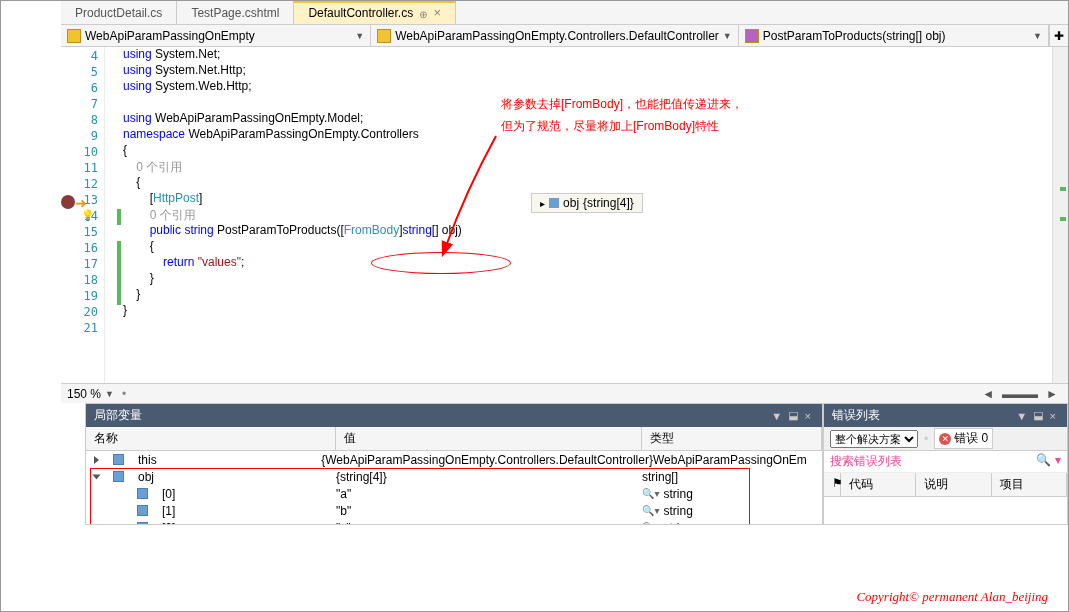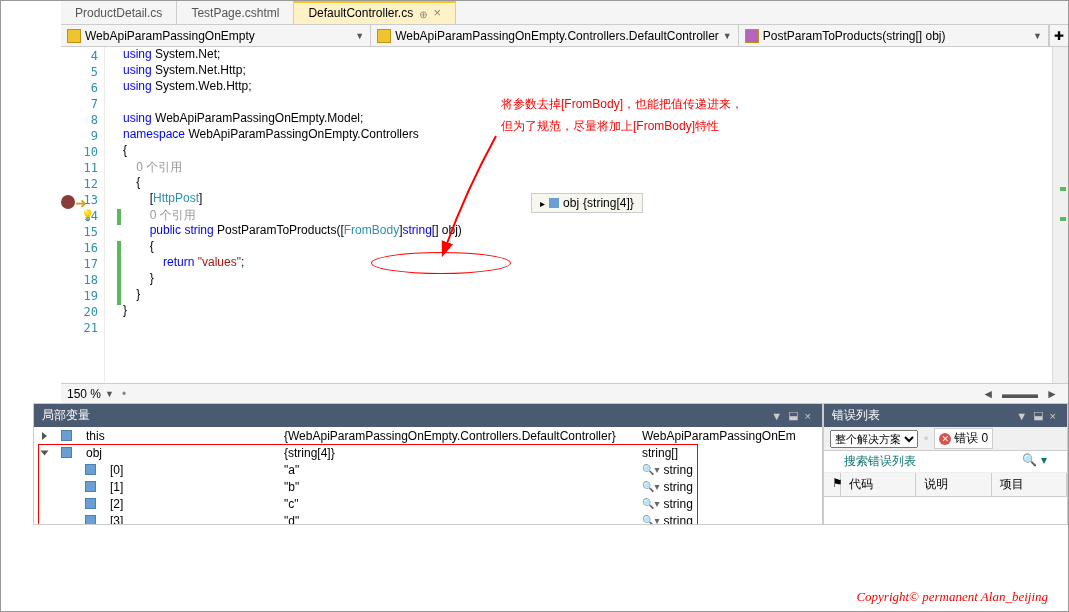--- a/index.html
+++ b/index.html
@@ -28,32 +28,32 @@
 .bulb{position:absolute;left:80px;top:208px;color:#ffc107;font-size:11px}
 .tooltip{position:absolute;left:530px;top:192px;background:#f7f7f0;border:1px solid #ccc;padding:2px 8px;font-family:Consolas,monospace;display:flex;gap:4px;align-items:center}
 .tooltip .ico{width:10px;height:10px;background:#6a9fd4;display:inline-block}
 .annot{position:absolute;left:500px;top:92px;color:#ff0000;width:400px;line-height:22px;font-size:14px}
 .oval{position:absolute;left:370px;top:251px;width:140px;height:22px;border:1.5px solid #ff0000;border-radius:50%}
 .arr-svg{position:absolute;left:435px;top:130px}
 .zoom{height:20px;border-top:1px solid #ccc;display:flex;align-items:center;padding:0 6px;margin-left:60px;background:#f5f5f5}
 .zoom .dd{font-size:9px;color:#555;margin-left:4px}
 .zoom .sbar{flex:1}
 .zoom .nav-ar{color:#555;padding:0 4px}
-.panels{display:flex;height:122px;margin-left:32px}
+.panels{display:flex;height:122px;margin-left:84px}
 .panel{display:flex;flex-direction:column;border:1px solid #ccc}
 .p-locals{flex:1;min-width:0}
 .p-errors{width:245px}
 .p-title{background:#4a5a71;color:#fff;padding:3px 8px;display:flex;align-items:center}
 .p-title .sp{flex:1}
 .p-title .btn{color:#ccc;padding:0 3px;font-size:11px}
 .p-tools{background:#f0f0f0;border-bottom:1px solid #ccc;padding:2px 6px;display:flex;align-items:center;gap:6px;height:24px}
 .p-tools select{font-size:11px;height:18px}
 .p-tools .errbtn{display:flex;align-items:center;gap:3px;border:1px solid #ccc;padding:1px 4px;background:#fff}
 .p-tools .red-c{width:12px;height:12px;border-radius:50%;background:#d9534f;color:#fff;font-size:9px;text-align:center;line-height:12px}
-.p-search{padding:2px 20px;color:#0f766e;border-bottom:1px solid #eee}
+.p-search{padding:2px 6px;color:#ec4899;border-bottom:1px solid #eee}
 .loc-head{display:flex;background:#f5f5f5;border-bottom:1px solid #ccc}
 .loc-head div{padding:3px 8px;border-right:1px solid #ccc}
 .lh-name{width:250px}.lh-val{flex:1}.lh-type{width:180px}
 .loc-body{flex:1;position:relative;overflow:hidden}
 .loc-row{display:flex;height:17px;align-items:center}
 .loc-row .c-name{width:250px;padding-left:8px;display:flex;align-items:center;gap:14px}
 .loc-row .c-val{flex:1}
 .loc-row .c-type{width:180px;display:flex;align-items:center;gap:4px}
 .tri{display:inline-block;width:0;height:0;border-top:4px solid transparent;border-bottom:4px solid transparent;border-left:5px solid #555}
 .tri.open{transform:rotate(90deg)}
@@ -193,20 +193,25 @@
 
 <div class="panels">
   <div class="panel p-locals">
     <div class="p-title">
       <span>局部变量</span>
         <span class="sp"></span>
       <span class="btn">▼</span>
       <span class="btn">⬓</span>
       <span class="btn">×</span>
     </div>
+    <div class="loc-head">
+      <div class="lh-name">名称</div>
+      <div class="lh-val">值</div>
+      <div class="lh-type">类型</div>
+    </div>
     <div class="loc-body" id="locals-body">
       <div class="redbox" style="left:4px;top:17px;width:660px;height:88px"></div>
     <div class="loc-row">
           <div class="c-name" style="padding-left: 8px;">
             <span class="tri"></span>
             <span class="cube"></span>
             <span>this</span>
           </div>
           <div class="c-val">{WebApiParamPassingOnEmpty.Controllers.DefaultController}</div>
           <div class="c-type">

